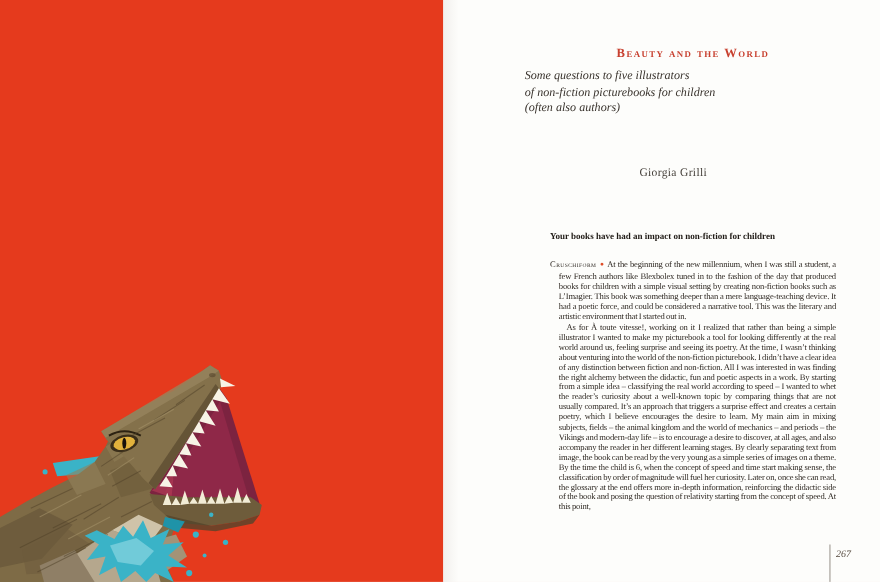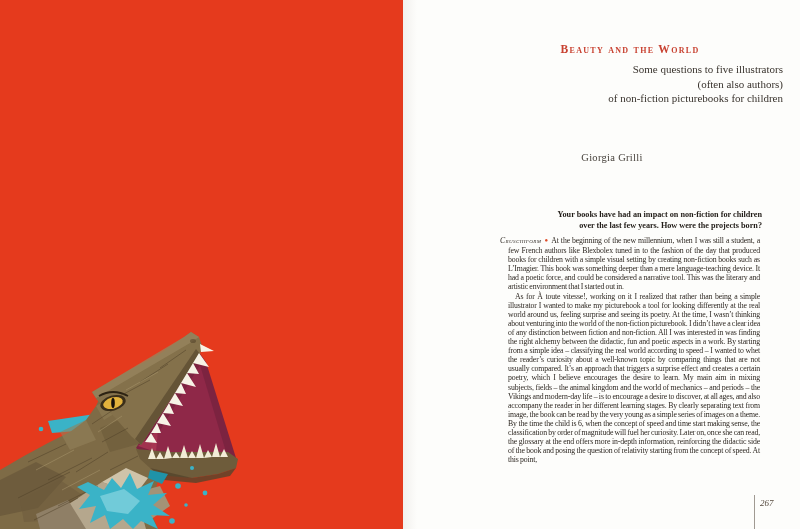--- a/index.html
+++ b/index.html
@@ -30,41 +30,41 @@
   }
   .title {
     position: absolute; left: 94px; top: 43px; width: 266px; margin: 0;
     text-align: center;
     font-size: 11.5px; font-weight: 600;
     font-variant: small-caps; letter-spacing: 1.3px;
     color: var(--title-red, #c84130);
   }
   .subtitle {
     position: absolute; left: 74px; top: 62px; width: 306px;
-    text-align: right; 
+    text-align: left; font-style: italic;
     font-size: 11px; line-height: 14.5px; color: #39332d;
   }
   .author {
     position: absolute; left: 76px; top: 152px; width: 266px;
     text-align: center; font-size: 10.5px; letter-spacing: 0.3px; color: #46413b;
   }
   .question {
     position: absolute; left: 97px; top: 210px; width: 262px;
-    font-weight: 700; font-size: 8.2px; line-height: 10.6px; color: #211c17; text-align: right;
+    font-weight: 700; font-size: 8.2px; line-height: 10.6px; color: #211c17;
   }
   .answer {
     position: absolute; left: 105px; top: 236px; width: 252px;
     font-size: 7.8px; line-height: 9.1px;
     letter-spacing: -0.15px; word-spacing: -0.5px;
     text-align: justify; color: var(--body-text, #2e2822);
   }
   .answer p { margin: 0; }
   .answer p.hanging   { text-indent: -8px; }
   .answer p.firstline { text-indent: 7px; }
-  .seg-smallcaps { font-variant: small-caps; letter-spacing: 0.4px; font-style: italic; }
+  .seg-smallcaps { font-variant: small-caps; letter-spacing: 0.4px; }
   .seg-italic { }
   .seg-bullet {
     color: var(--bullet-red, #df4d28);
     font-size: 6px; padding: 0 2.5px;
     position: relative; top: -1px;
   }
   .folio-rule {
     position: absolute; left: 351px; top: 495px; width: 1px; height: 34px;
     background: #a09a92;
   }
@@ -183,29 +183,28 @@
     </svg>
   </div>
 
   <div class="page-right">
     <div class="gutter-shadow"></div>
 
     <h1 class="title">Beauty and the World</h1>
 
     <div class="subtitle">
         <div class="subtitle-line">Some questions to five illustrators</div>
+        <div class="subtitle-line">of non-fiction picturebooks for children</div>
         <div class="subtitle-line">(often also authors)</div>
-        <div class="subtitle-line">of non-fiction picturebooks for children</div>
       </div>
 
     <div class="author">Giorgia Grilli</div>
 
     <div class="question">
         <div class="question-line">Your books have had an impact on non-fiction for children</div>
-        <div class="question-line">over the last few years. How were the projects born?</div>
       </div>
 
     <div class="answer">
         <p class="para hanging"><span class="seg-smallcaps">Cruschiform</span><span class="seg-bullet">●</span><span class="seg-normal">At the beginning of the new millennium, when I was still a student, a few French authors like Blexbolex tuned in to the fashion of the day that produced books for children with a simple visual setting by creating non-fiction books such as </span><span class="seg-italic">L’Imagier.</span><span class="seg-normal"> This book was something deeper than a mere language-teaching device. It had a poetic force, and could be considered a narrative tool. This was the literary and artistic environment that I started out in.</span></p>
         <p class="para firstline"><span class="seg-normal">As for </span><span class="seg-italic">À toute vitesse!</span><span class="seg-normal">, working on it I realized that rather than being a simple illustrator I wanted to make my picturebook a tool for looking differently at the real world around us, feeling surprise and seeing its poetry. At the time, I wasn’t thinking about venturing into the world of the non-fiction picturebook. I didn’t have a clear idea of any distinction between fiction and non-fiction. All I was interested in was finding the right alchemy between the didactic, fun and poetic aspects in a work. By starting from a simple idea – classifying the real world according to speed – I wanted to whet the reader’s curiosity about a well-known topic by comparing things that are not usually compared. It’s an approach that triggers a surprise effect and creates a certain poetry, which I believe encourages the desire to learn. My main aim in mixing subjects, fields – the animal kingdom and the world of mechanics – and periods – the Vikings and modern-day life – is to encourage a desire to discover, at all ages, and also accompany the reader in her different learning stages. By clearly separating text from image, the book can be read by the very young as a simple series of images on a theme. By the time the child is 6, when the concept of speed and time start making sense, the classification by order of magnitude will fuel her curiosity. Later on, once she can read, the glossary at the end offers more in-depth information, reinforcing the didactic side of the book and posing the question of relativity starting from the concept of speed. At this point,</span></p>
       </div>
 
     <div class="folio-rule"></div>
     <div class="folio-number">267</div>
   </div>

